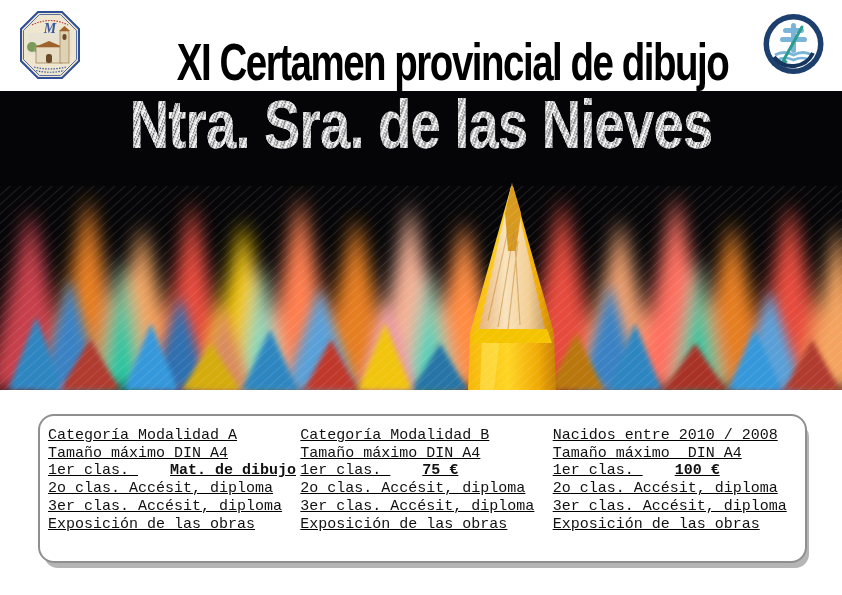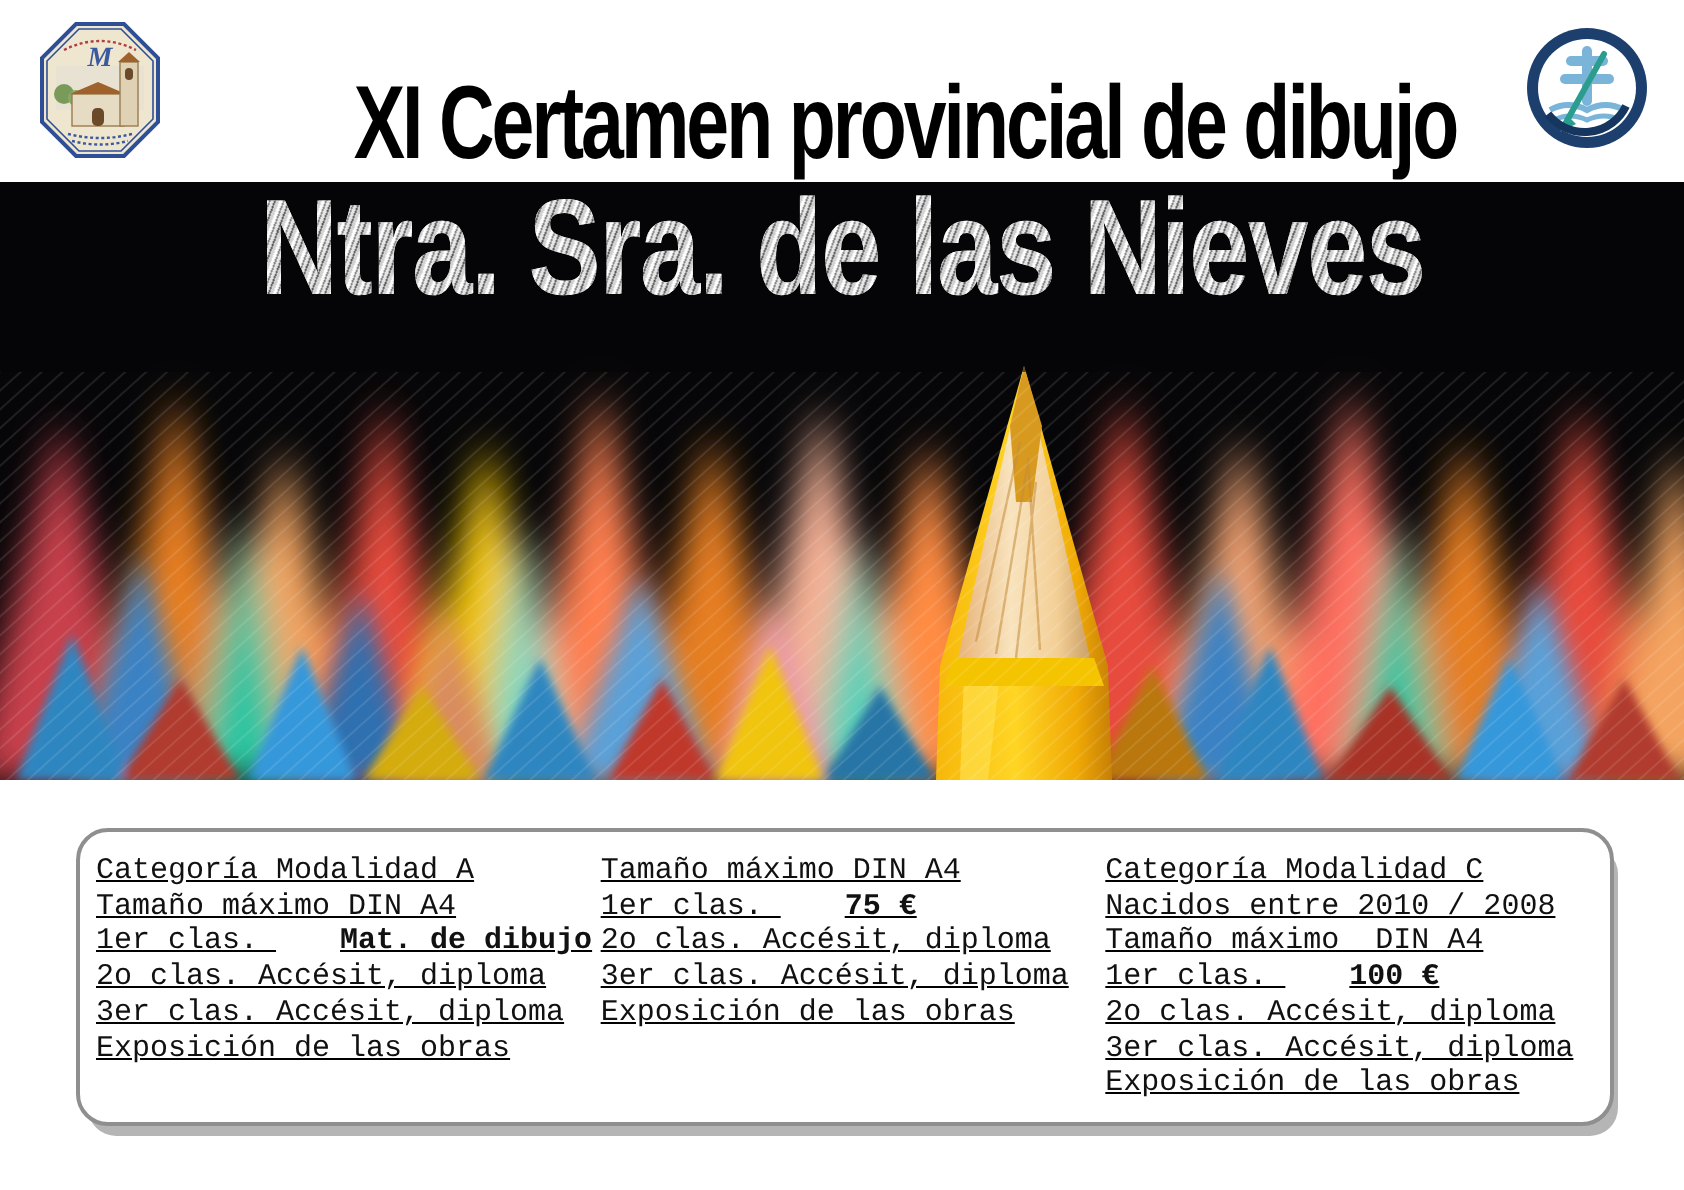--- a/index.html
+++ b/index.html
@@ -224,29 +224,29 @@
     <div class="category-col">
       <div class="cat-line">Categoría Modalidad A</div>
       <div class="cat-line">Tamaño máximo DIN A4</div>
       <div class="cat-line"><span>1er clas. </span><b>Mat. de dibujo</b></div>
       <div class="cat-line">2o clas. Accésit, diploma</div>
       <div class="cat-line">3er clas. Accésit, diploma</div>
       <div class="cat-line">Exposición de las obras</div>
     </div>
 
     <div class="category-col">
+      <div class="cat-line">Categoría Modalidad B</div>
       <div class="cat-line">Tamaño máximo DIN A4</div>
       <div class="cat-line"><span>1er clas. </span><b>75 €</b></div>
       <div class="cat-line">2o clas. Accésit, diploma</div>
       <div class="cat-line">3er clas. Accésit, diploma</div>
       <div class="cat-line">Exposición de las obras</div>
     </div>
 
     <div class="category-col">
-      <div class="cat-line">Categoría Modalidad C</div>
       <div class="cat-line">Nacidos entre 2010 / 2008</div>
       <div class="cat-line">Tamaño máximo  DIN A4</div>
       <div class="cat-line"><span>1er clas. </span><b>100 €</b></div>
       <div class="cat-line">2o clas. Accésit, diploma</div>
       <div class="cat-line">3er clas. Accésit, diploma</div>
       <div class="cat-line">Exposición de las obras</div>
     </div>
 
   </div>
 </div>

